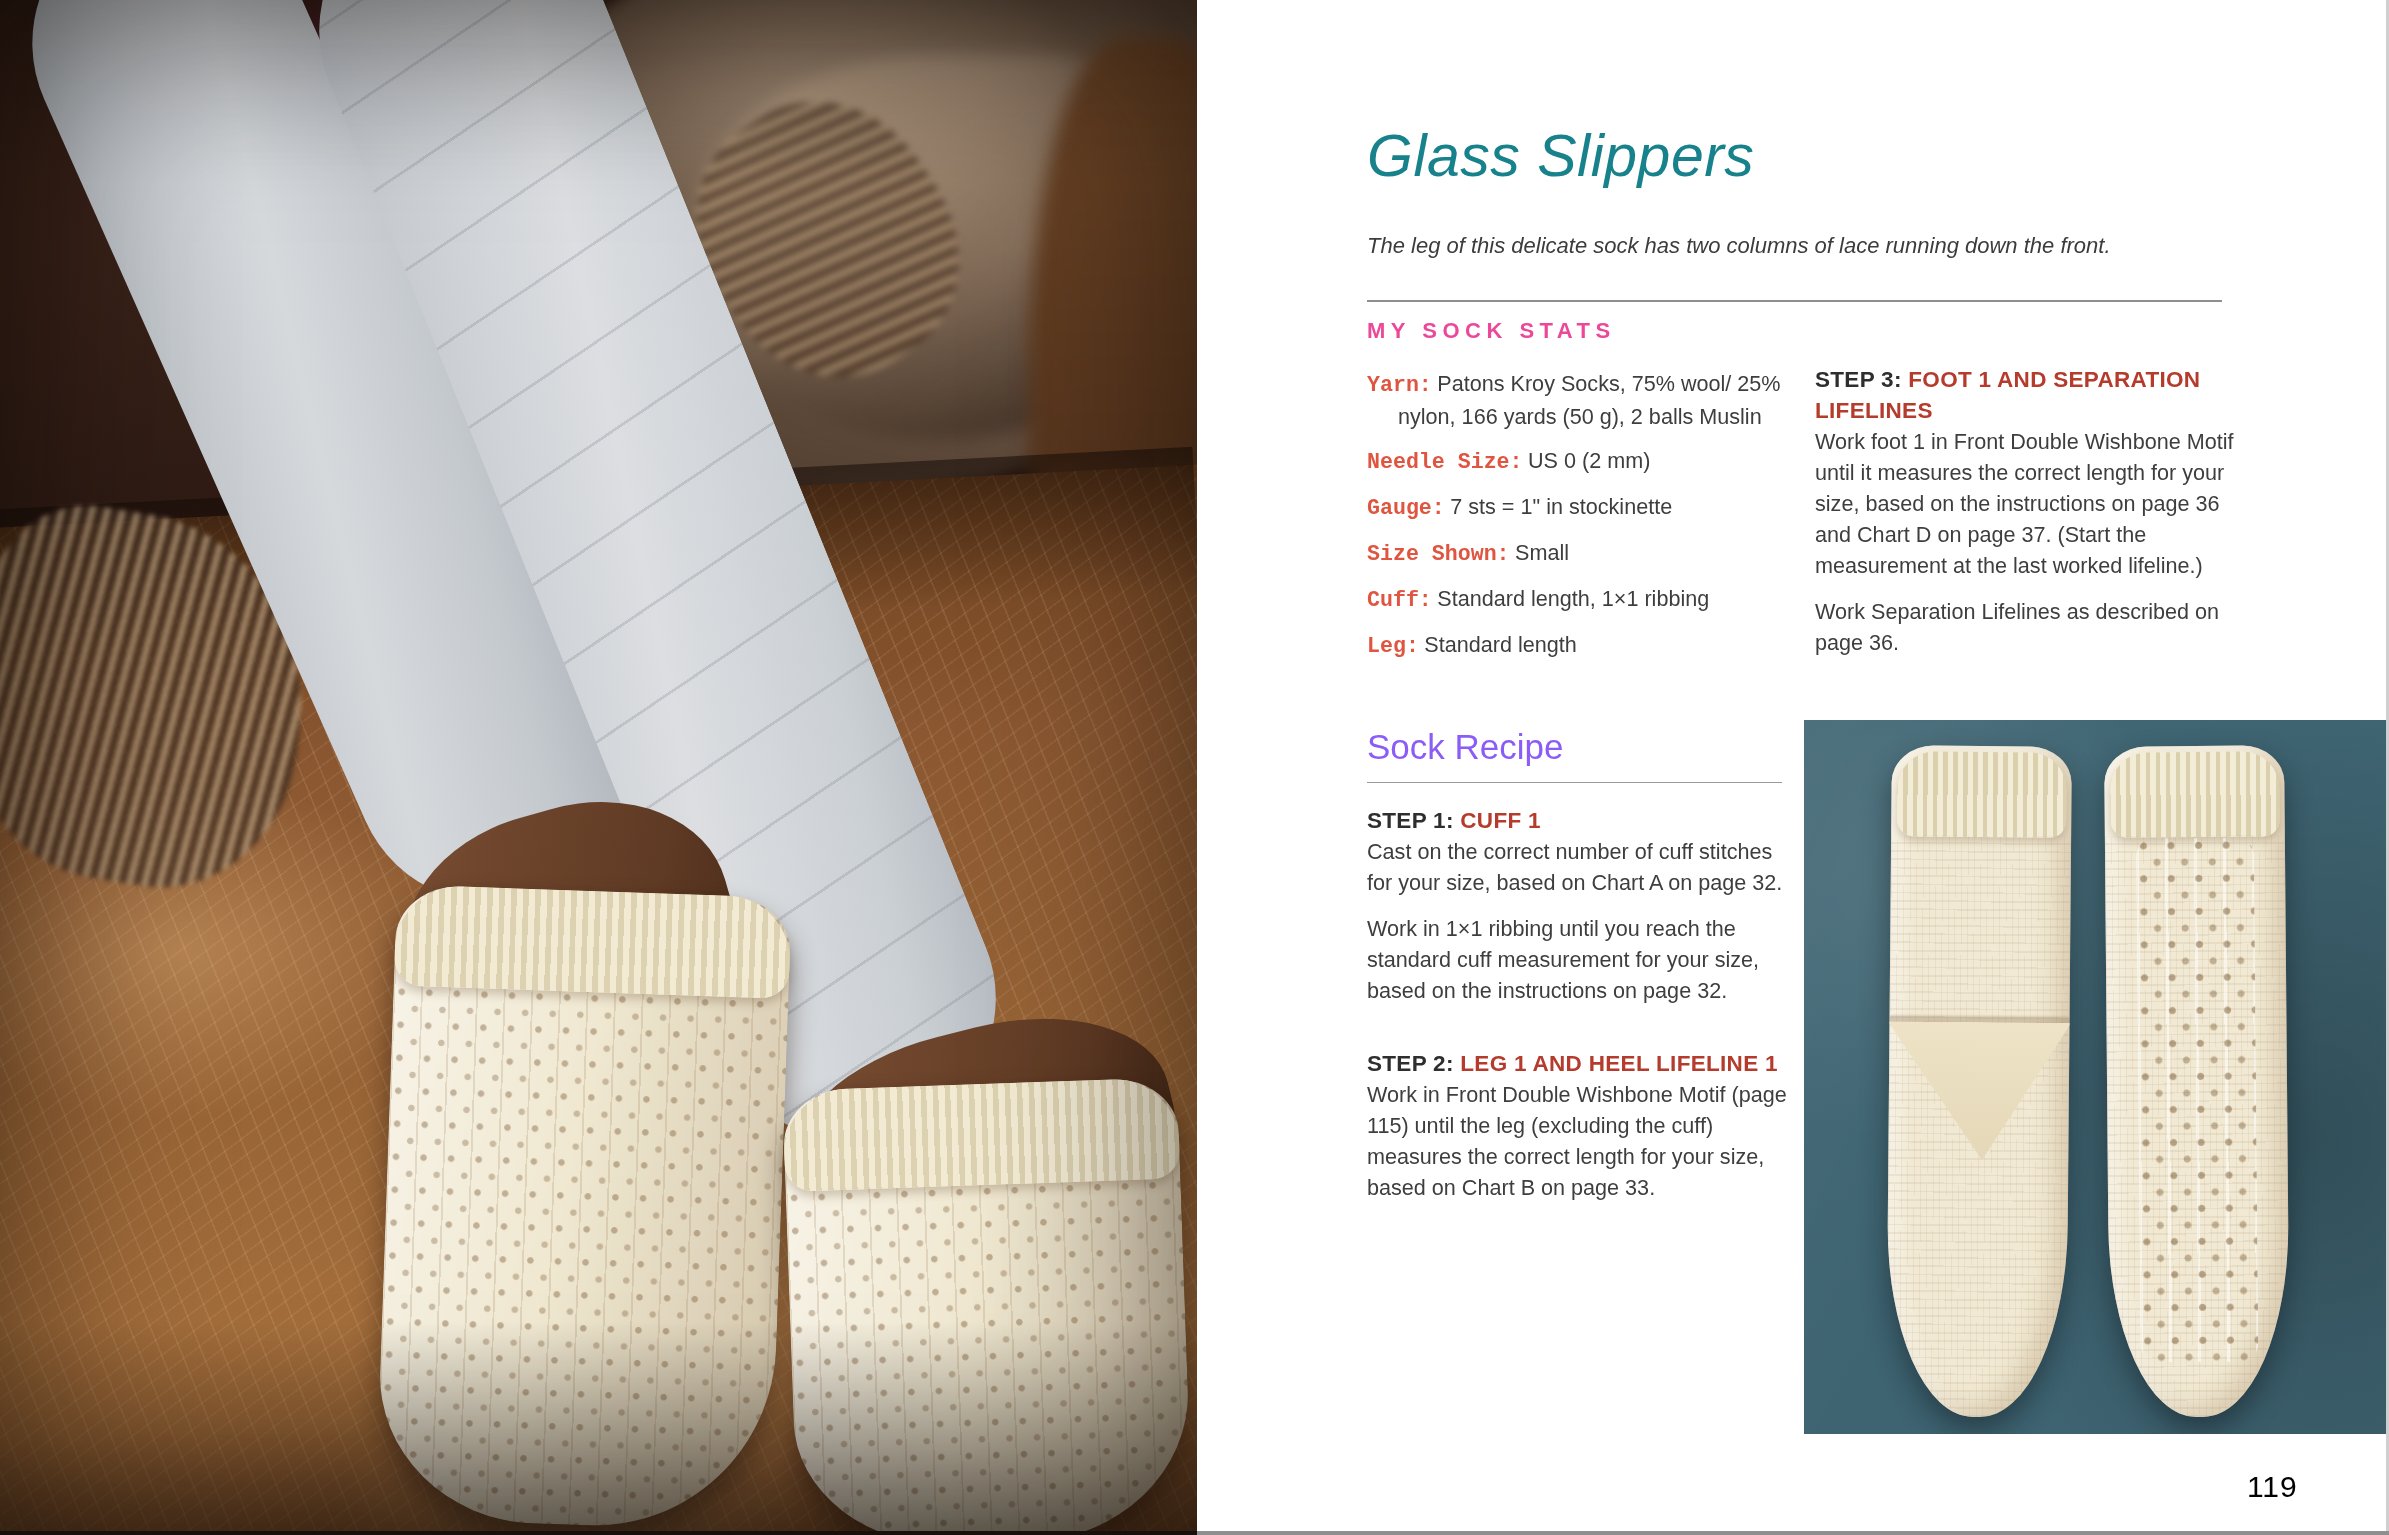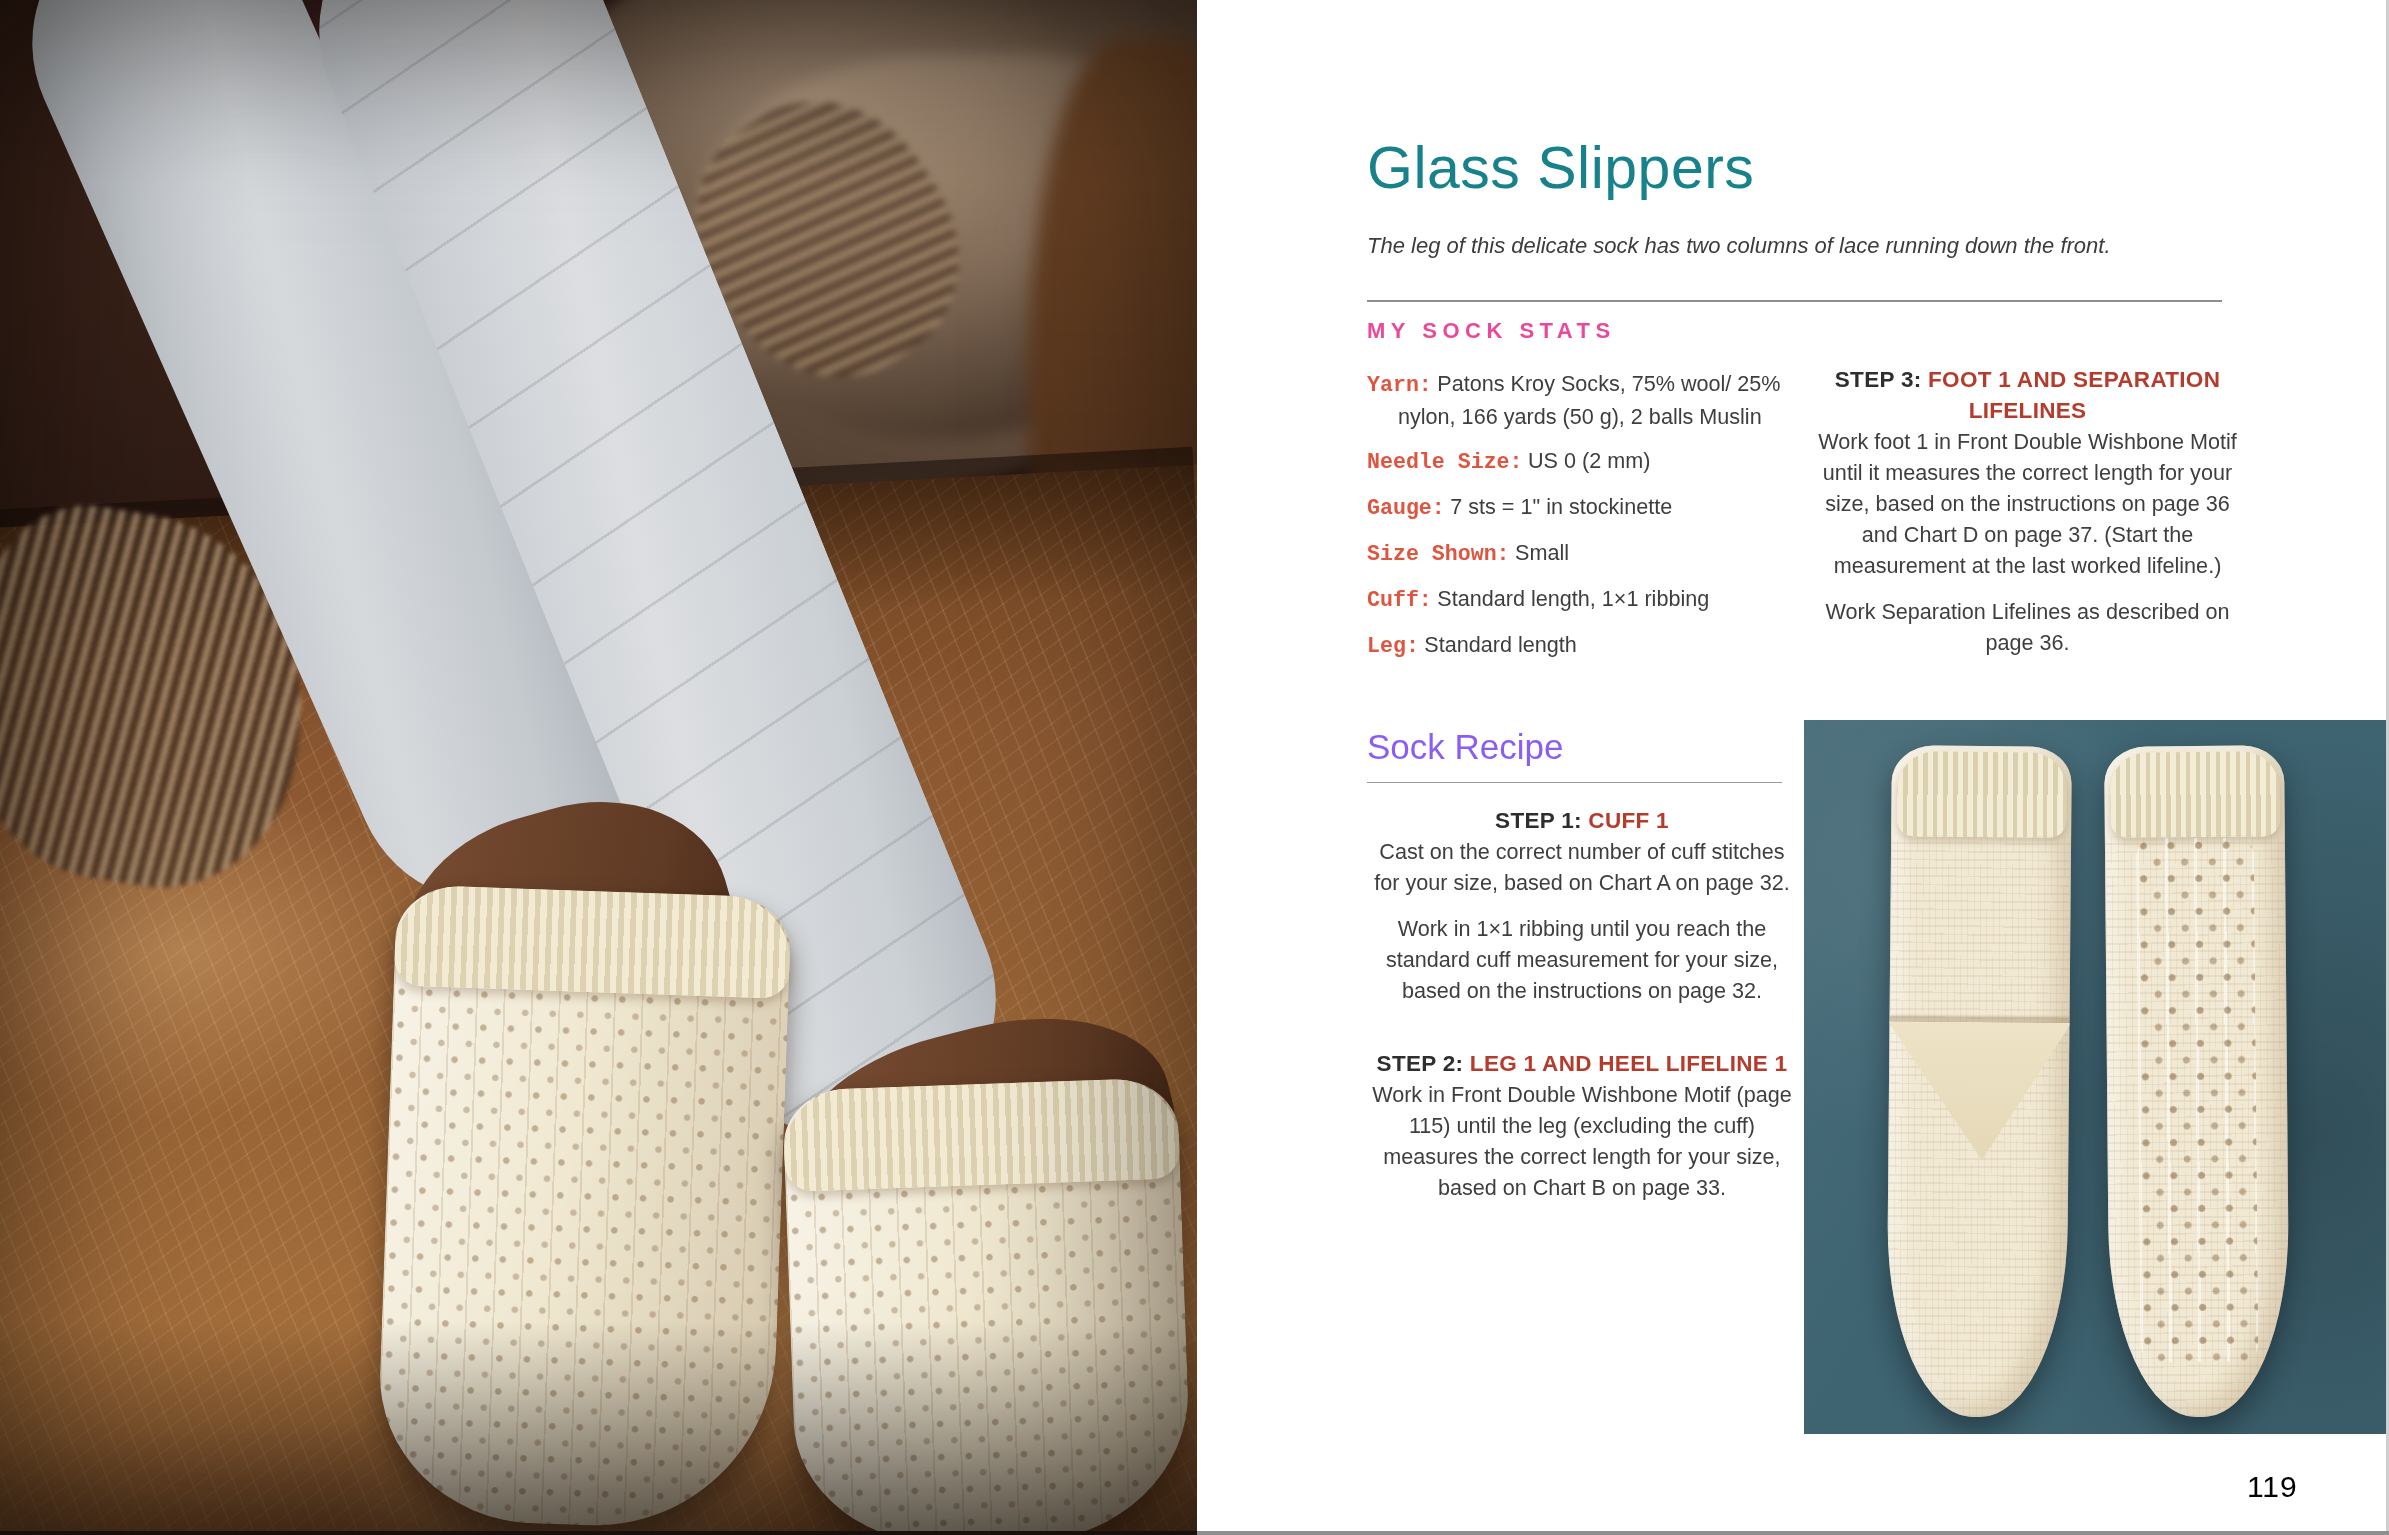--- a/index.html
+++ b/index.html
@@ -125,43 +125,43 @@
     position:absolute;inset:0;
     box-shadow:inset 0 0 202px rgba(10,5,2,.6);
     background:linear-gradient(180deg, rgba(0,0,0,.12) 0%, rgba(0,0,0,0) 12%, rgba(0,0,0,0) 86%, rgba(15,8,4,.5) 100%);
   }
 
   
   .content-page{
     position:absolute;left:1197px;top:0;width:1193px;height:1536px;background:#ffffff;
   }
   .page-title{
-    position:absolute;left:170px;top:134px;
-    font-size:59px;font-weight:500;color:#17828b;letter-spacing:0.5px;
+    position:absolute;left:170px;top:122px;
+    font-size:59px;font-weight:500;color:#17828b;letter-spacing:0.5px;font-style:italic;
   }
   .page-subtitle{
     position:absolute;left:170px;top:233px;width:882px;
     font-size:22px;font-style:italic;color:#3c3c3c;
   }
   .rule-main{
     position:absolute;left:170px;top:300px;width:855px;height:1.8px;background:#8f8f8f;
   }
   .stats-block{position:absolute;left:170px;top:318px;width:439px;}
   .stats-heading{
     font-size:22px;font-weight:700;color:#ec4899;letter-spacing:5.5px;margin:0 0 24px 0;
   }
   .stat{
     margin:0 0 13px 0;padding-left:31px;text-indent:-31px;
     font-size:21.6px;line-height:31px;color:#3e3e3e;
   }
   .stat-label{color:#df5540;font-weight:bold;margin-right:5.5px;font-family:Liberation Mono, monospace;}
   .recipe-block{position:absolute;left:170px;top:727px;width:430px;}
   .recipe-heading{font-size:35px;font-weight:400;color:#8b5cf6;margin:0;}
   .rule-recipe{width:415px;height:1.8px;background:#9a9a9a;margin:14.7px 0 0 0;}
-  .step{margin-top:22px;text-align:center;}
+  .step{margin-top:22px;}
   .step + .step{margin-top:42px;}
   .step-head{margin:0;font-size:22.5px;line-height:31px;font-weight:bold;color:#2e2e2e;letter-spacing:0.3px;}
   .step-title{color:#b53b2c;}
   .step-para{margin:0 0 14.7px 0;font-size:21.6px;line-height:31px;color:#3e3e3e;}
   .step-para:last-child{margin-bottom:0;}
   .step3-block{position:absolute;left:618px;top:364px;width:425px;}
   .step3-block .step{margin-top:0;}
 
   
   .socks-photo{

